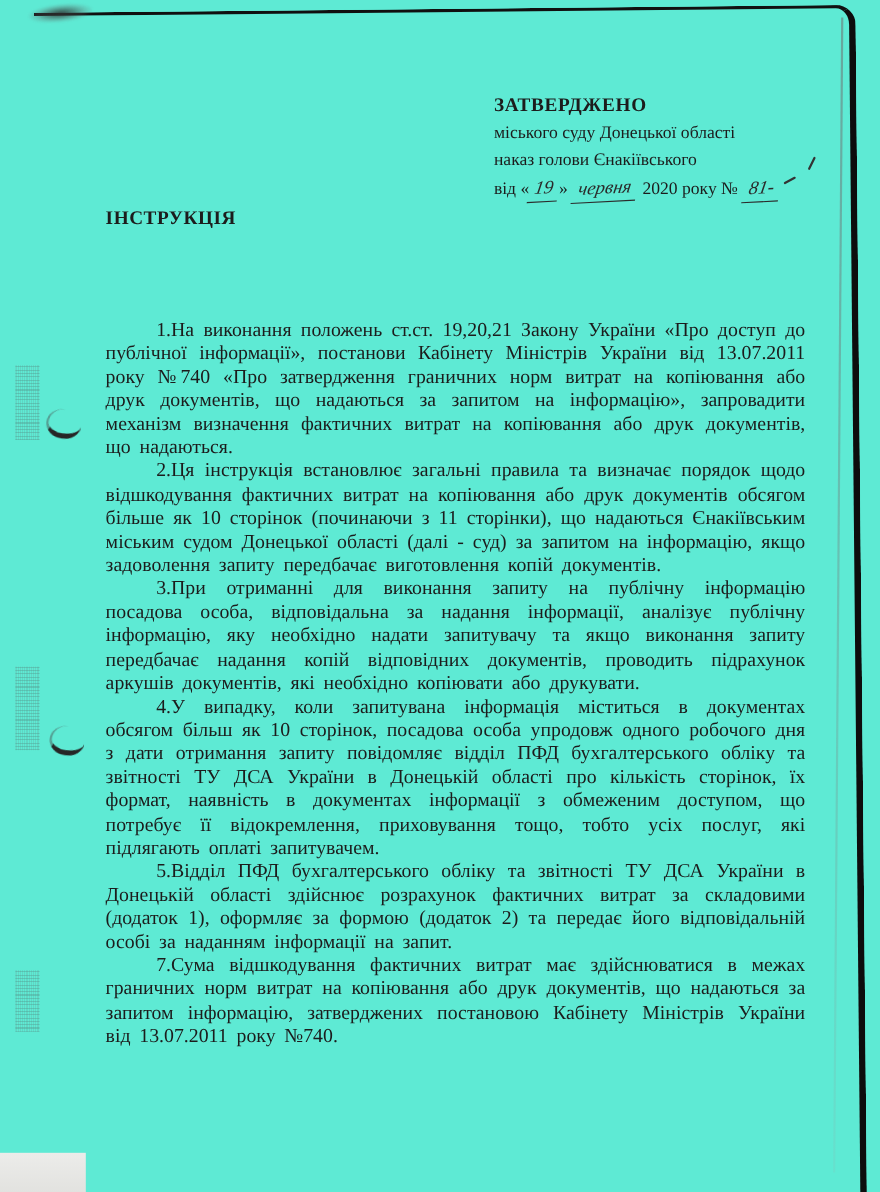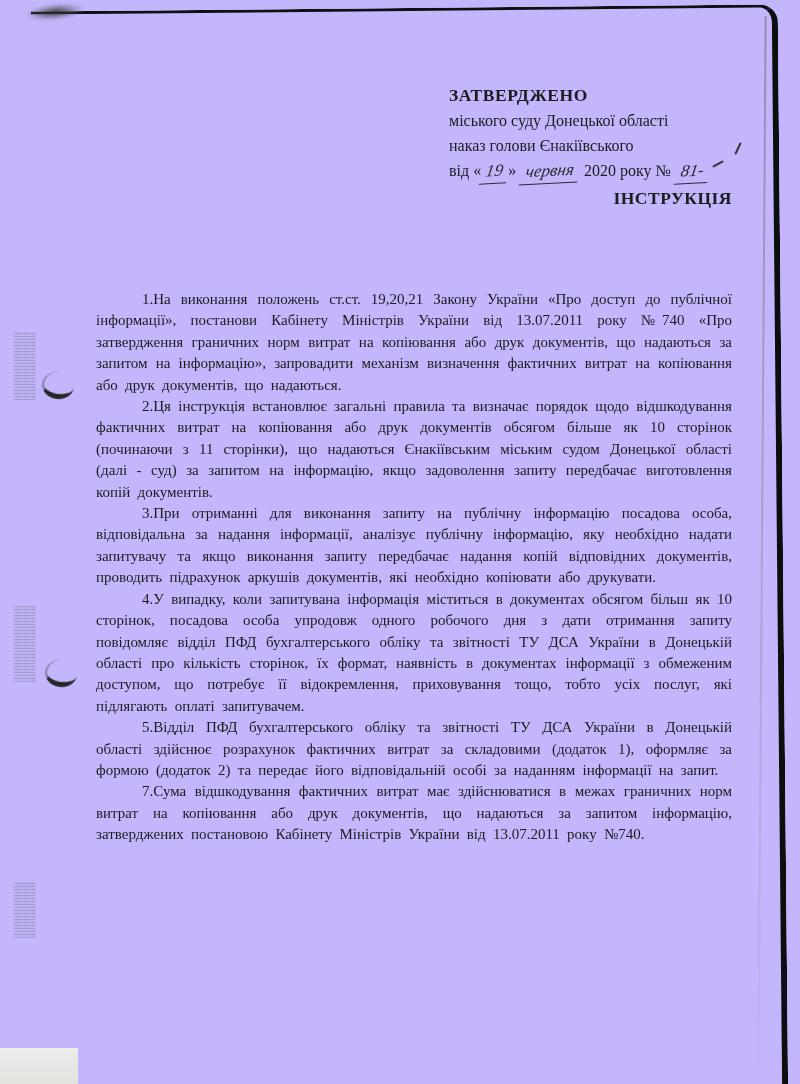--- a/index.html
+++ b/index.html
@@ -1,18 +1,18 @@
 <!DOCTYPE html>
 <html><head>
 <meta charset="utf-8">
 <style>
   html,body { margin:0; padding:0; background:#ffffff; }
   .page {
     position:relative; width:800px; height:1084px;
-    background:#c4b5fd; overflow:hidden;
+    background:#5eead4; overflow:hidden;
     font-family:"Liberation Serif", serif; color:#1c1c1c;
   }
 
   
   .scan-frame {
     position:absolute; left:34px; top:8px; width:741px; height:1120px;
     border-top:3px solid #101010; border-right:6px solid #0d0d0d;
     border-top-right-radius:18px;
     transform:rotate(-0.55deg); transform-origin:50% 30%;
     pointer-events:none;
@@ -57,28 +57,28 @@
   .approval .line { white-space:nowrap; }
   .hw {
     font-style:italic; display:inline-block;
     transform:skewX(-12deg) rotate(-3deg);
     font-size:17px; color:#2b2b2b;
   }
   .underlined { border-bottom:1.2px solid #2b2b2b; padding:0 5px; }
   .sp-r { margin-right:5px; }
 
   
-  .title-block { position:absolute; left:96px; top:188px; width:636px; text-align:right; font-weight:bold; }
+  .title-block { position:absolute; left:96px; top:188px; width:636px; text-align:left; font-weight:bold; }
   .title-heading { font-size:17.5px; letter-spacing:.5px; margin:0 0 5px 0; }
   .title-sub { font-size:17px; line-height:27px; margin:0; }
 
   
   .body-text {
     position:absolute; left:96px; top:289px; width:636px;
-    font-size:15px; line-height:21.4px;
+    font-size:18px; line-height:21.4px;
     text-align:justify; word-spacing:3.5px;
   }
   .body-text p { margin:0; text-indent:46px; }
 </style>
 </head>
 <body>
 
 <div class="page">
 
   <div class="scan-frame"></div>

